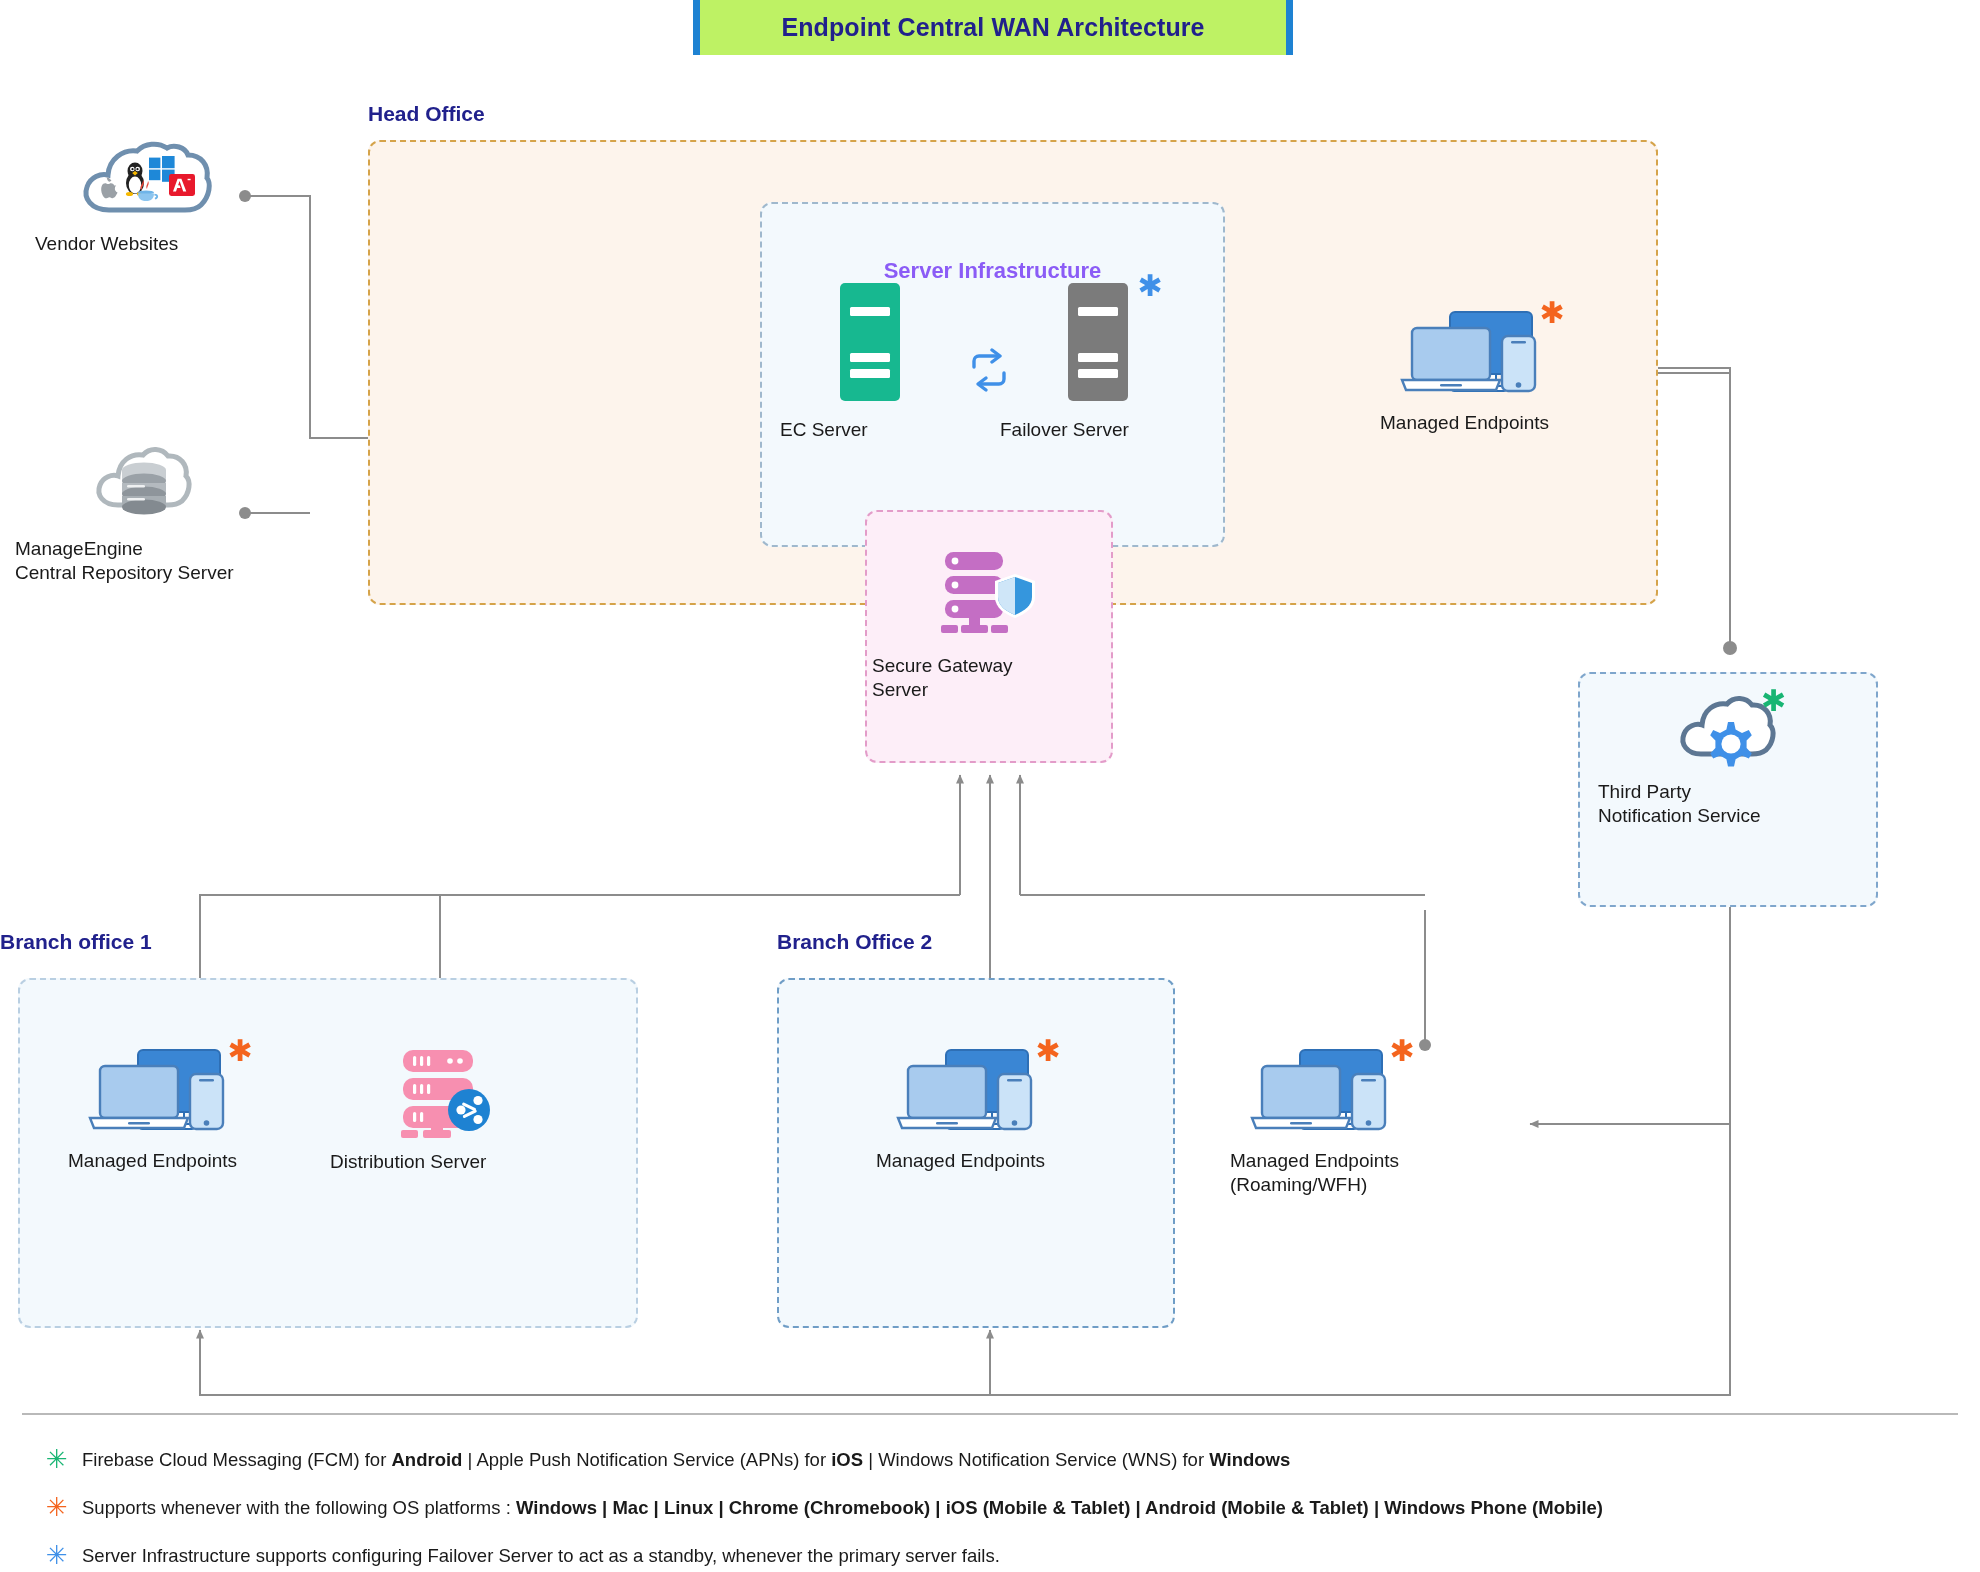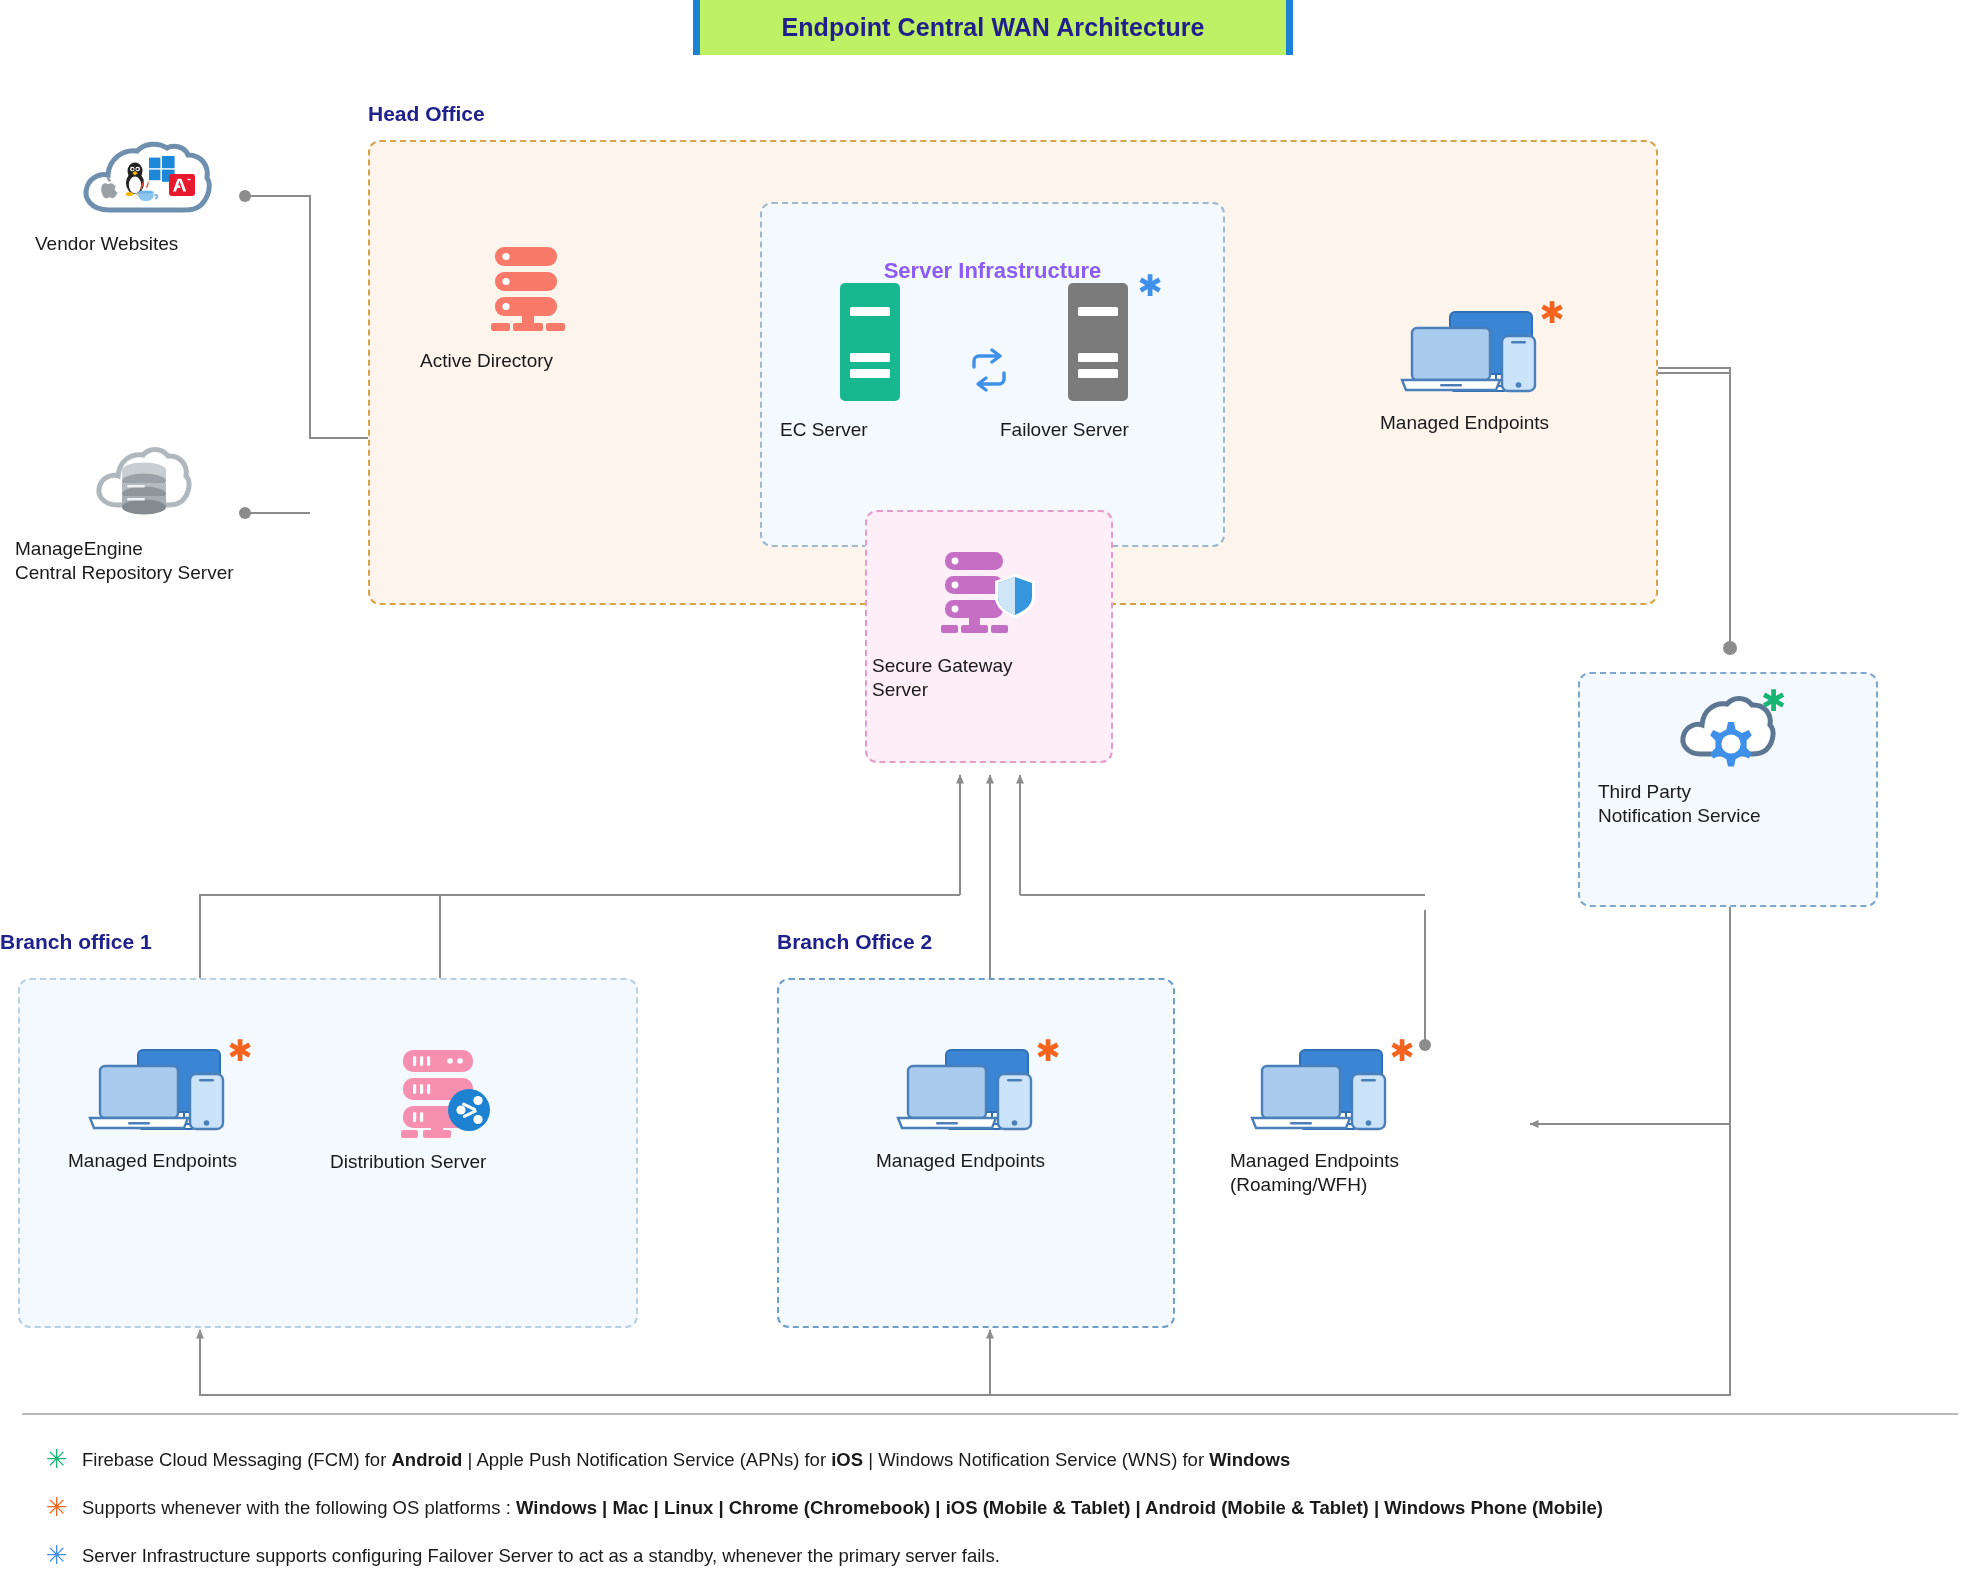--- a/index.html
+++ b/index.html
@@ -234,39 +234,20 @@
           <ellipse cx="54" cy="64" rx="22" ry="7.4" fill="#838a90"></ellipse>
           <rect x="37" y="42" width="18" height="2.6" rx="1.3" fill="#eef0f1"></rect>
           <rect x="37" y="55" width="18" height="2.6" rx="1.3" fill="#eef0f1"></rect>
         </g>
       </svg>
     </div>
     <div class="cap" style="margin-top:12px;">ManageEngine
 Central Repository Server</div>
   </div>
 
-  <div class="node" style="left:420px; top:245px; width:215px;">
-    <div class="art" style="width:82px; height:88px;">
-      <svg width="82" height="88" viewBox="0 0 82 88">
-        <g fill="#f9796b">
-          <rect x="8" y="2" width="62" height="19" rx="9"></rect>
-          <rect x="8" y="27" width="62" height="19" rx="9"></rect>
-          <rect x="8" y="52" width="62" height="19" rx="9"></rect>
-          <rect x="35" y="71" width="12" height="9"></rect>
-          <rect x="26" y="78" width="30" height="8" rx="2"></rect>
-          <rect x="4" y="78" width="19" height="8" rx="2"></rect>
-          <rect x="59" y="78" width="19" height="8" rx="2"></rect>
-        </g>
-        <circle cx="19" cy="11.5" r="3.6" fill="#ffffff"></circle>
-        <circle cx="19" cy="36.5" r="3.6" fill="#ffffff"></circle>
-        <circle cx="19" cy="61.5" r="3.6" fill="#ffffff"></circle>
-      </svg>
-    </div>
-    <div class="cap" style="margin-top:16px;">Active Directory</div>
-  </div>
 
   <div class="node" style="left:780px; top:283px; width:180px;">
     <div class="art" style="width:64px; height:118px;">
       <svg width="64" height="118" viewBox="0 0 64 118">
         <rect x="2" y="0" width="60" height="118" rx="5" fill="#17b890"></rect>
         <rect x="12" y="24" width="40" height="9" rx="1.5" fill="#ffffff"></rect>
         <rect x="12" y="70" width="40" height="9" rx="1.5" fill="#ffffff"></rect>
         <rect x="12" y="86" width="40" height="9" rx="1.5" fill="#ffffff"></rect>
       </svg>
     </div>

